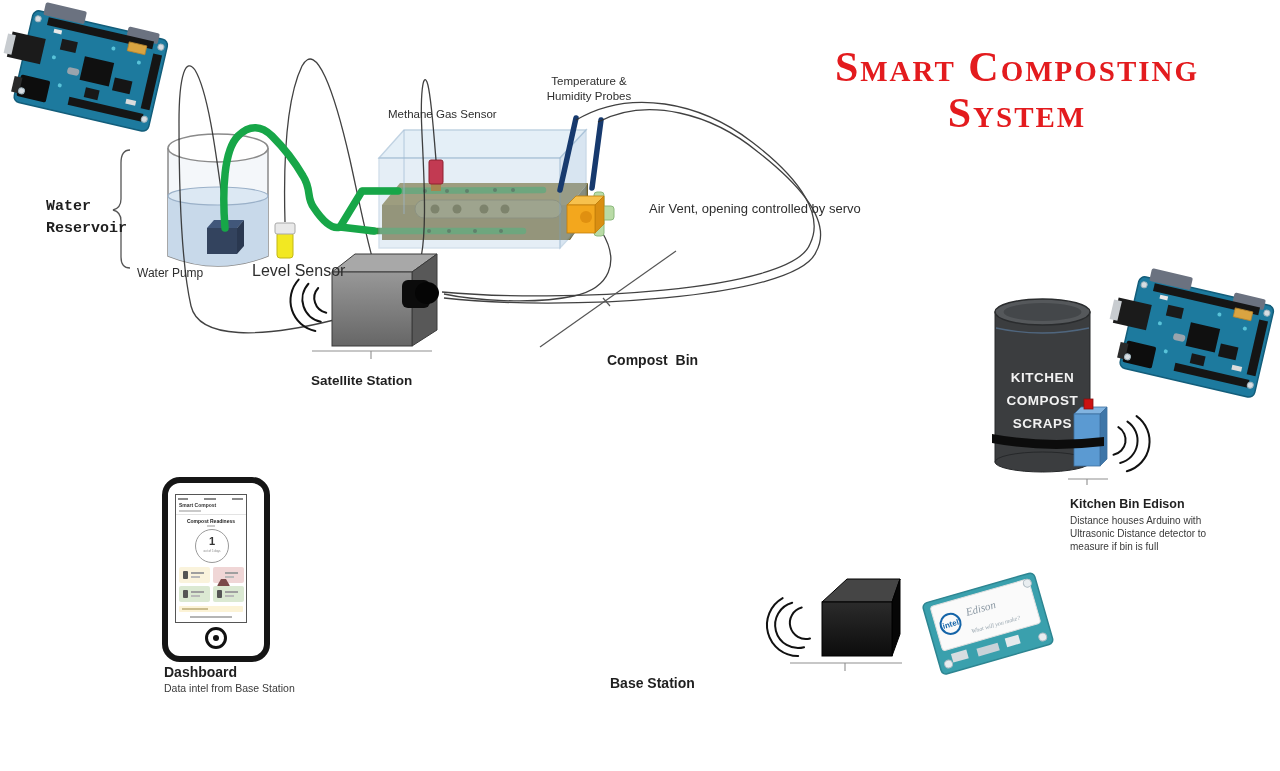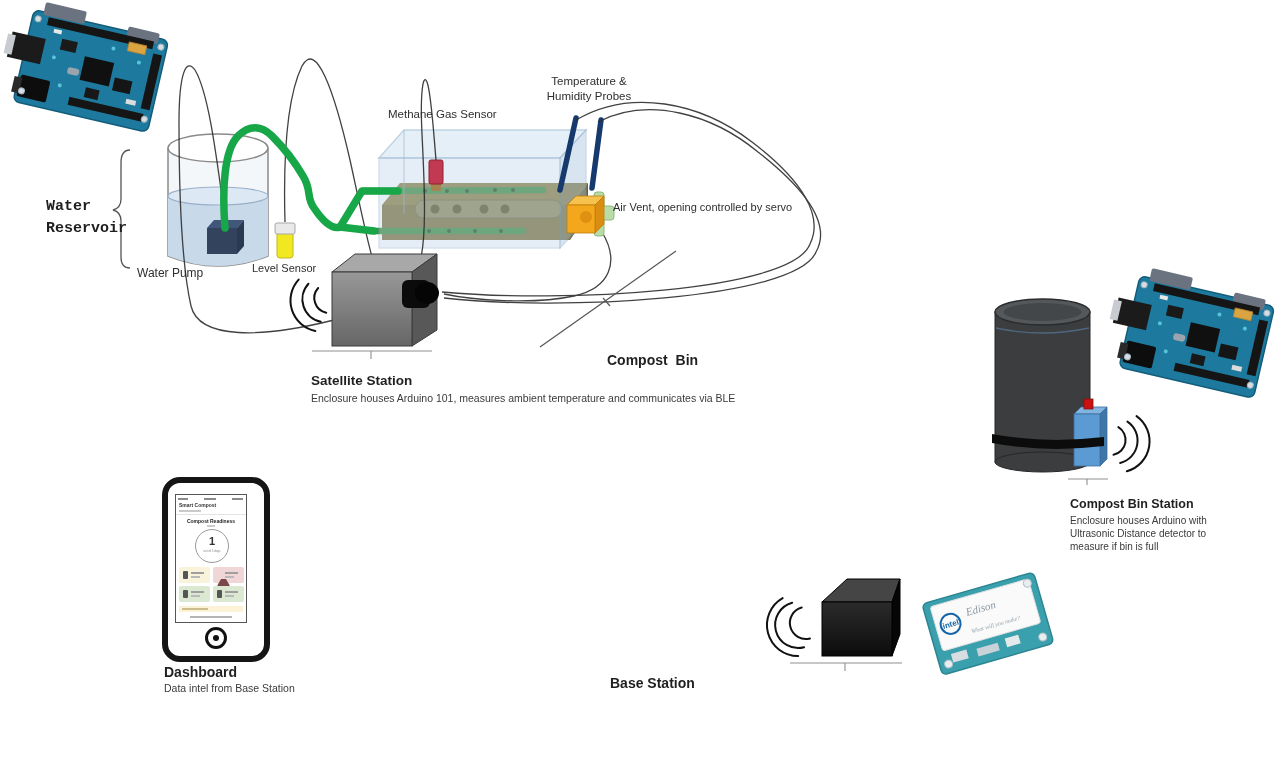--- a/index.html
+++ b/index.html
@@ -256,48 +256,54 @@
       <path d="M 1132,414 A 31 31 0 0 1 1132,470"></path>
     </g>
     <g stroke="#8f8f8f" stroke-width="1.1">
       <line x1="1068" y1="479" x2="1108" y2="479"></line>
           <line x1="1087" y1="479" x2="1087" y2="485"></line>
     </g>
   </g>
 </svg>
 
 <div class="title">
+  <div>Smart Composting</div>
+  <div>System</div>
 </div>
 
 <div class="lbl b" style="left:46px;top:196px;font-size:15px;line-height:22px;font-family:Liberation Mono, monospace;">
   <div>Water</div>
   <div>Reservoir</div>
 </div>
 <div class="lbl" style="left:137px;top:266px;font-size:12px;">Water Pump</div>
-<div class="lbl" style="left:252px;top:262px;font-size:11px;">Level Sensor</div>
+<div class="lbl" style="left:252px;top:262px;font-size:16px;">Level Sensor</div>
 
 <div class="lbl" style="left:388px;top:108px;font-size:11.5px;">Methane Gas Sensor</div>
 <div class="lbl" style="left:528px;top:74px;width:122px;text-align:center;font-size:11.5px;line-height:15px;">
   <div>Temperature &amp;</div>
   <div>Humidity Probes</div>
 </div>
-<div class="lbl" style="left:613px;top:201px;font-size:11px;">Air Vent, opening controlled by servo</div>
+<div class="lbl" style="left:613px;top:201px;font-size:13px;padding-left:36px;">Air Vent, opening controlled by servo</div>
 <div class="lbl b" style="left:607px;top:316px;font-size:14px;word-spacing:4px;margin-top:36px;">Compost  Bin</div>
 
 <div class="lbl b" style="left:311px;top:373px;font-size:13.5px;">Satellite Station</div>
-<div class="lbl" style="left:311px;top:392px;font-size:10.5px;color:#3a3a3a;">Enclosure houses Arduino 101, measures ambient temperature  and communicates via BLE</div>
 
 <div class="lbl b" style="left:164px;top:664px;font-size:14px;">Dashboard</div>
 <div class="lbl" style="left:164px;top:682px;font-size:10.5px;color:#3a3a3a;">Data intel from Base Station</div>
 
 <div class="lbl b" style="left:610px;top:675px;font-size:14px;">Base Station</div>
 
-<div class="lbl b" style="left:1070px;top:497px;font-size:12.5px;">Compost Bin Station</div>
+<div class="bintext">
+  <div>KITCHEN</div>
+  <div>COMPOST</div>
+  <div>SCRAPS</div>
+</div>
+<div class="lbl b" style="left:1070px;top:497px;font-size:12.5px;">Kitchen Bin Edison</div>
 <div class="lbl" style="left:1070px;top:514px;font-size:10px;line-height:13px;color:#3a3a3a;">
-  <div>Enclosure houses Arduino  with</div>
+  <div>Distance houses Arduino  with</div>
   <div>Ultrasonic Distance detector to</div>
   <div>measure if bin is full</div>
 </div>
 
 <div class="phone">
   <div class="screen">
     <div class="sbar" style="left:2px;width:10px;"></div>
     <div class="sbar" style="left:28px;width:12px;"></div>
     <div class="sbar" style="left:56px;width:11px;"></div>
     <div class="apptitle">Smart Compost</div>

